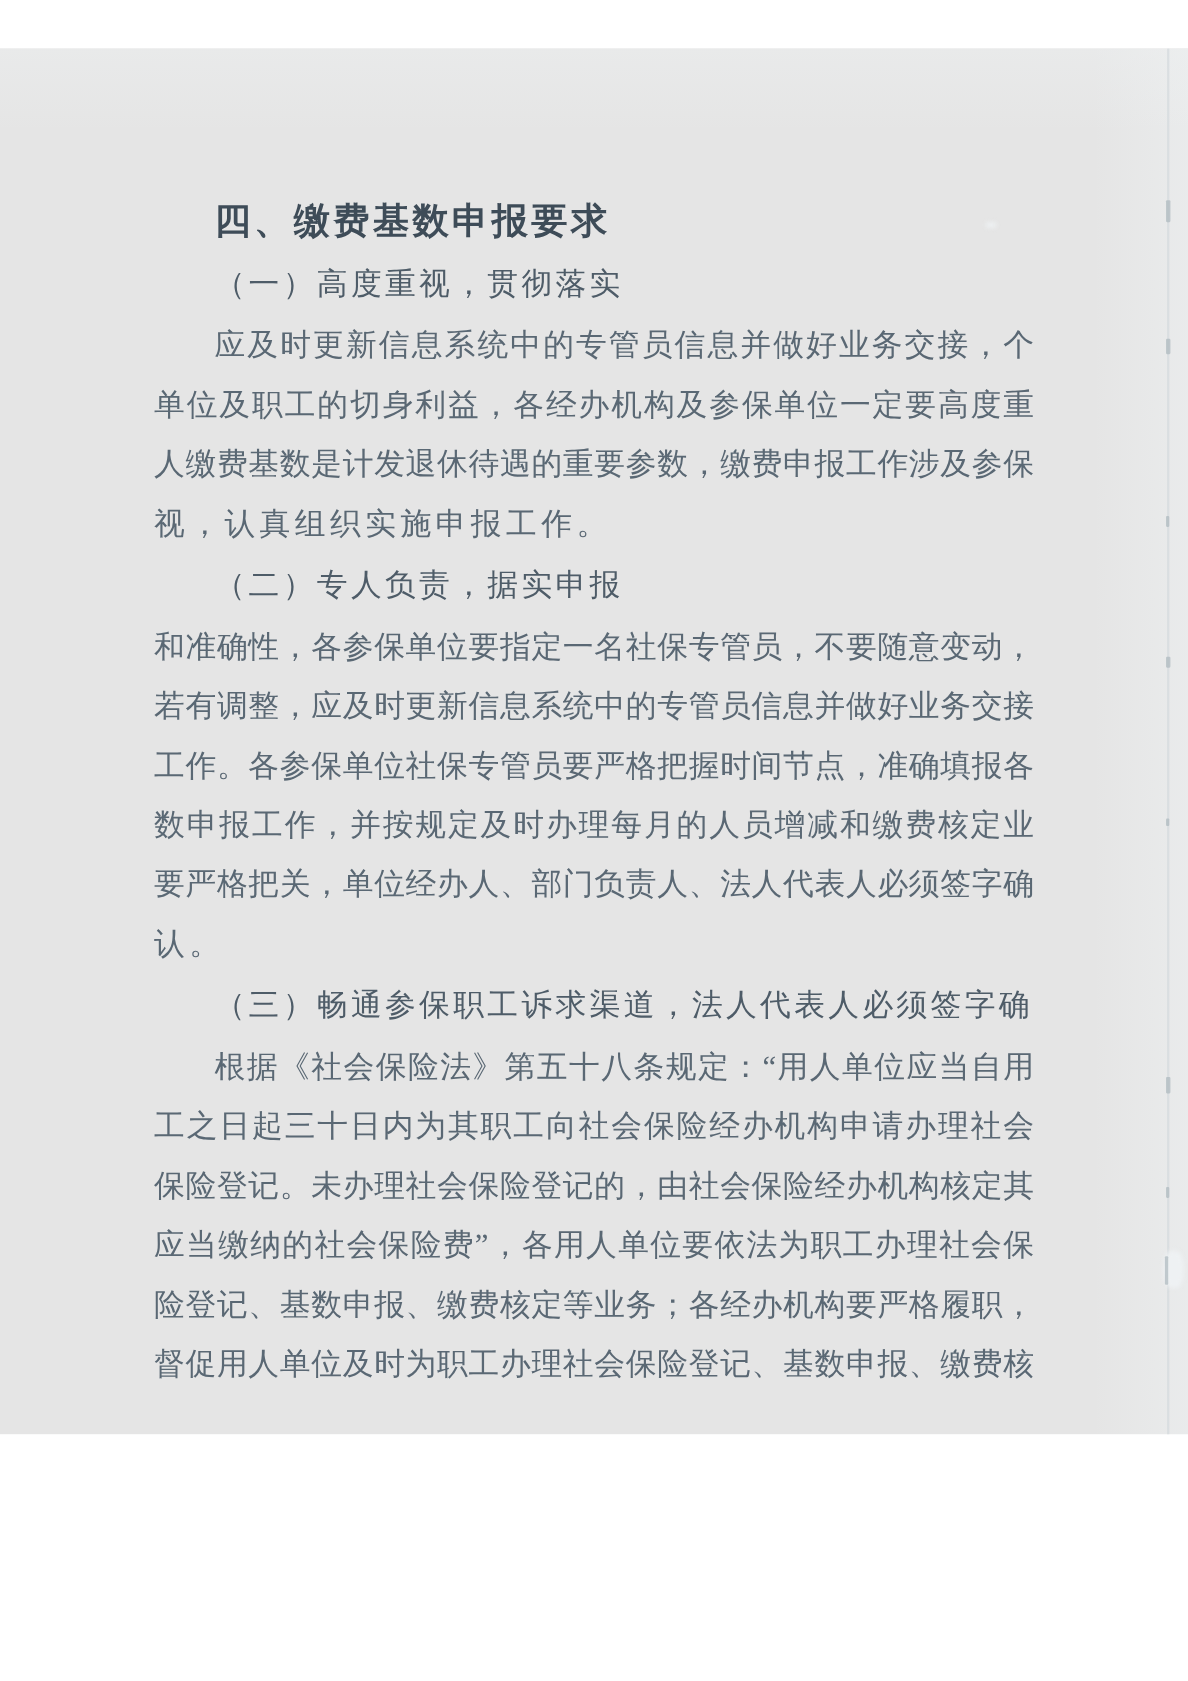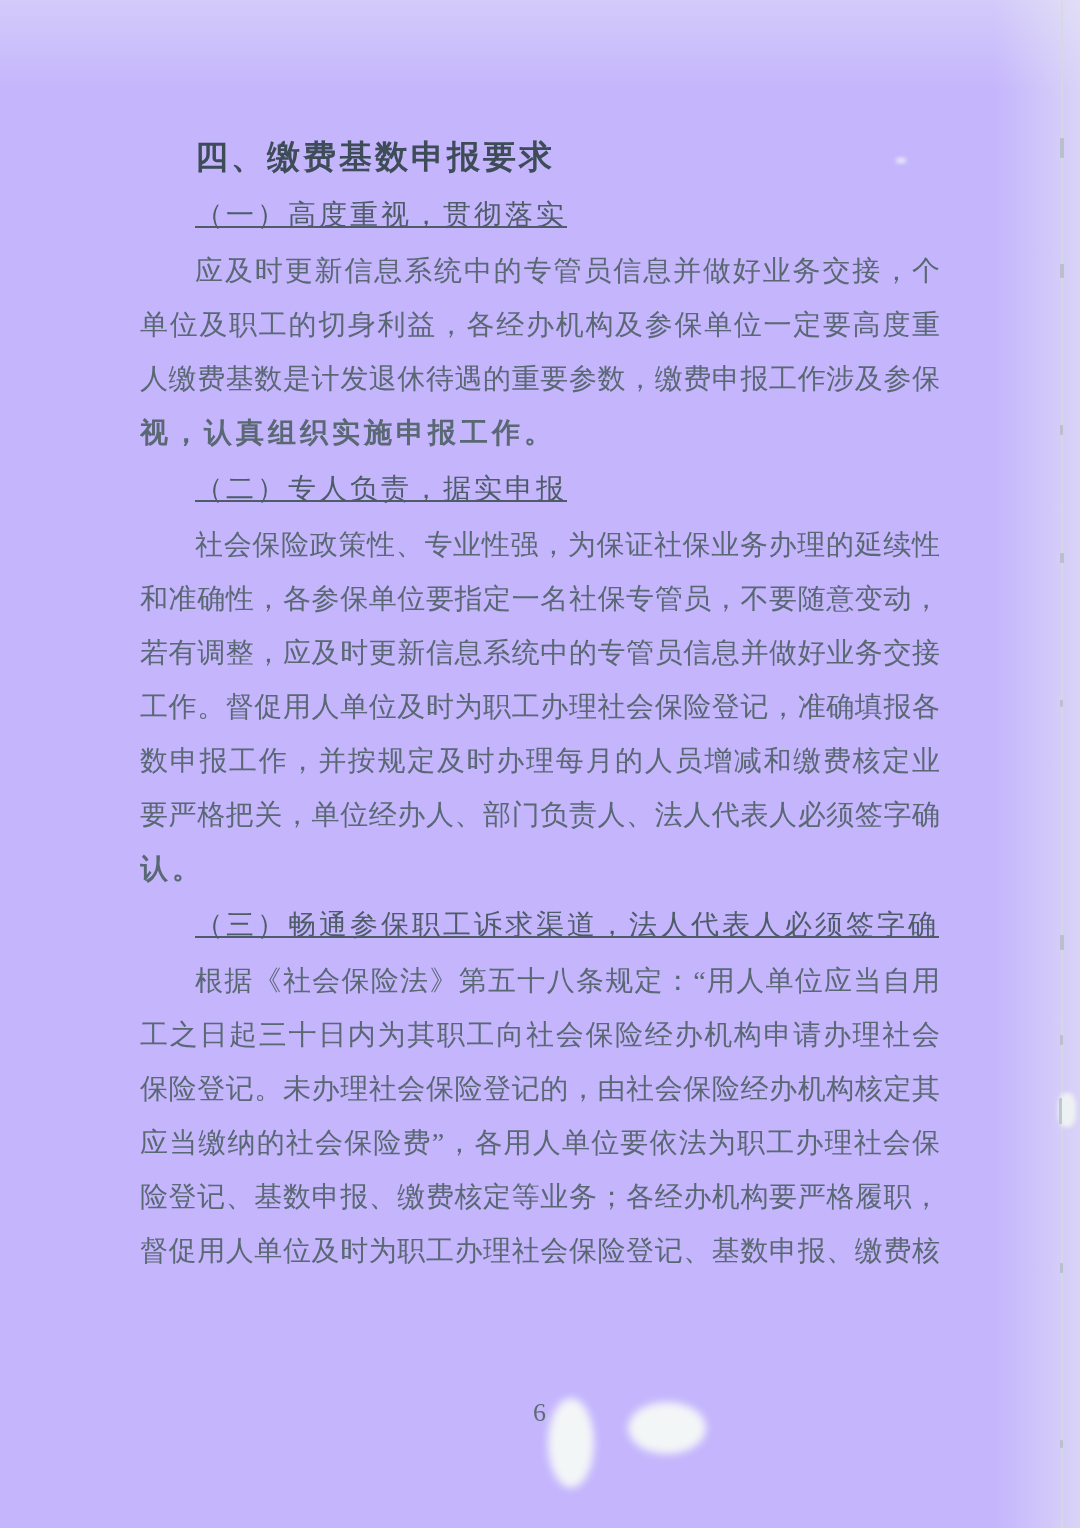--- a/index.html
+++ b/index.html
@@ -3,24 +3,25 @@
 <meta charset="utf-8">
 <style>
   html, body {
     margin: 0;
     padding: 0;
     background: #ffffff;
   }
   .page {
     position: relative;
     width: 1080px;
-    height: 1528px;
-    background: #c4b5fd;
+    height: 1260px;
+    background: #e5e5e5;
     overflow: hidden;
     font-family: "Liberation Serif", "DejaVu Serif", serif;
+    margin-top: 44px;
   }
   
   .page::before {
     content: "";
     position: absolute;
     inset: 0;
     background:
       linear-gradient(180deg, rgba(240,243,244,0.35) 0%, rgba(255,255,255,0) 6%),
       linear-gradient(90deg, rgba(255,255,255,0) 92%, rgba(238,241,242,0.5) 100%);
     pointer-events: none;
@@ -56,28 +57,26 @@
     letter-spacing: 3px;
   }
   .line.sub {
     text-align: left;
     text-align-last: left;
     text-indent: 55px;
     color: #4e5c68;
     letter-spacing: 3px;
     height: 58px;
     line-height: 58px;
-    text-decoration: underline;
   }
   .line.first { text-indent: 55px; }
   .line.last {
     text-align: left;
     text-align-last: left;
     letter-spacing: 4px;
-    font-weight: bold;
   }
   .footer {
     position: absolute;
     left: 140px;
     width: 800px;
     top: 1398px;
     text-align: center;
     font-size: 26px;
     color: #5d6a74;
     letter-spacing: 1px;
@@ -117,24 +116,23 @@
 <div class="page">
 
   <div class="content" id="doc-body">
       <div class="line h1">四、缴费基数申报要求</div>
       <div class="line sub">（一）高度重视，贯彻落实</div>
       <div class="line first">应及时更新信息系统中的专管员信息并做好业务交接，个</div>
       <div class="line mid">单位及职工的切身利益，各经办机构及参保单位一定要高度重</div>
       <div class="line mid">人缴费基数是计发退休待遇的重要参数，缴费申报工作涉及参保</div>
       <div class="line last">视，认真组织实施申报工作。</div>
       <div class="line sub">（二）专人负责，据实申报</div>
-      <div class="line first">社会保险政策性、专业性强，为保证社保业务办理的延续性</div>
       <div class="line mid">和准确性，各参保单位要指定一名社保专管员，不要随意变动，</div>
       <div class="line mid">若有调整，应及时更新信息系统中的专管员信息并做好业务交接</div>
-      <div class="line mid">工作。督促用人单位及时为职工办理社会保险登记，准确填报各</div>
+      <div class="line mid">工作。各参保单位社保专管员要严格把握时间节点，准确填报各</div>
       <div class="line mid">数申报工作，并按规定及时办理每月的人员增减和缴费核定业</div>
       <div class="line mid">要严格把关，单位经办人、部门负责人、法人代表人必须签字确</div>
       <div class="line last">认。</div>
       <div class="line sub">（三）畅通参保职工诉求渠道，法人代表人必须签字确</div>
       <div class="line first">根据《社会保险法》第五十八条规定：“用人单位应当自用</div>
       <div class="line mid">工之日起三十日内为其职工向社会保险经办机构申请办理社会</div>
       <div class="line mid">保险登记。未办理社会保险登记的，由社会保险经办机构核定其</div>
       <div class="line mid">应当缴纳的社会保险费”，各用人单位要依法为职工办理社会保</div>
       <div class="line mid">险登记、基数申报、缴费核定等业务；各经办机构要严格履职，</div>
       <div class="line mid">督促用人单位及时为职工办理社会保险登记、基数申报、缴费核</div>

